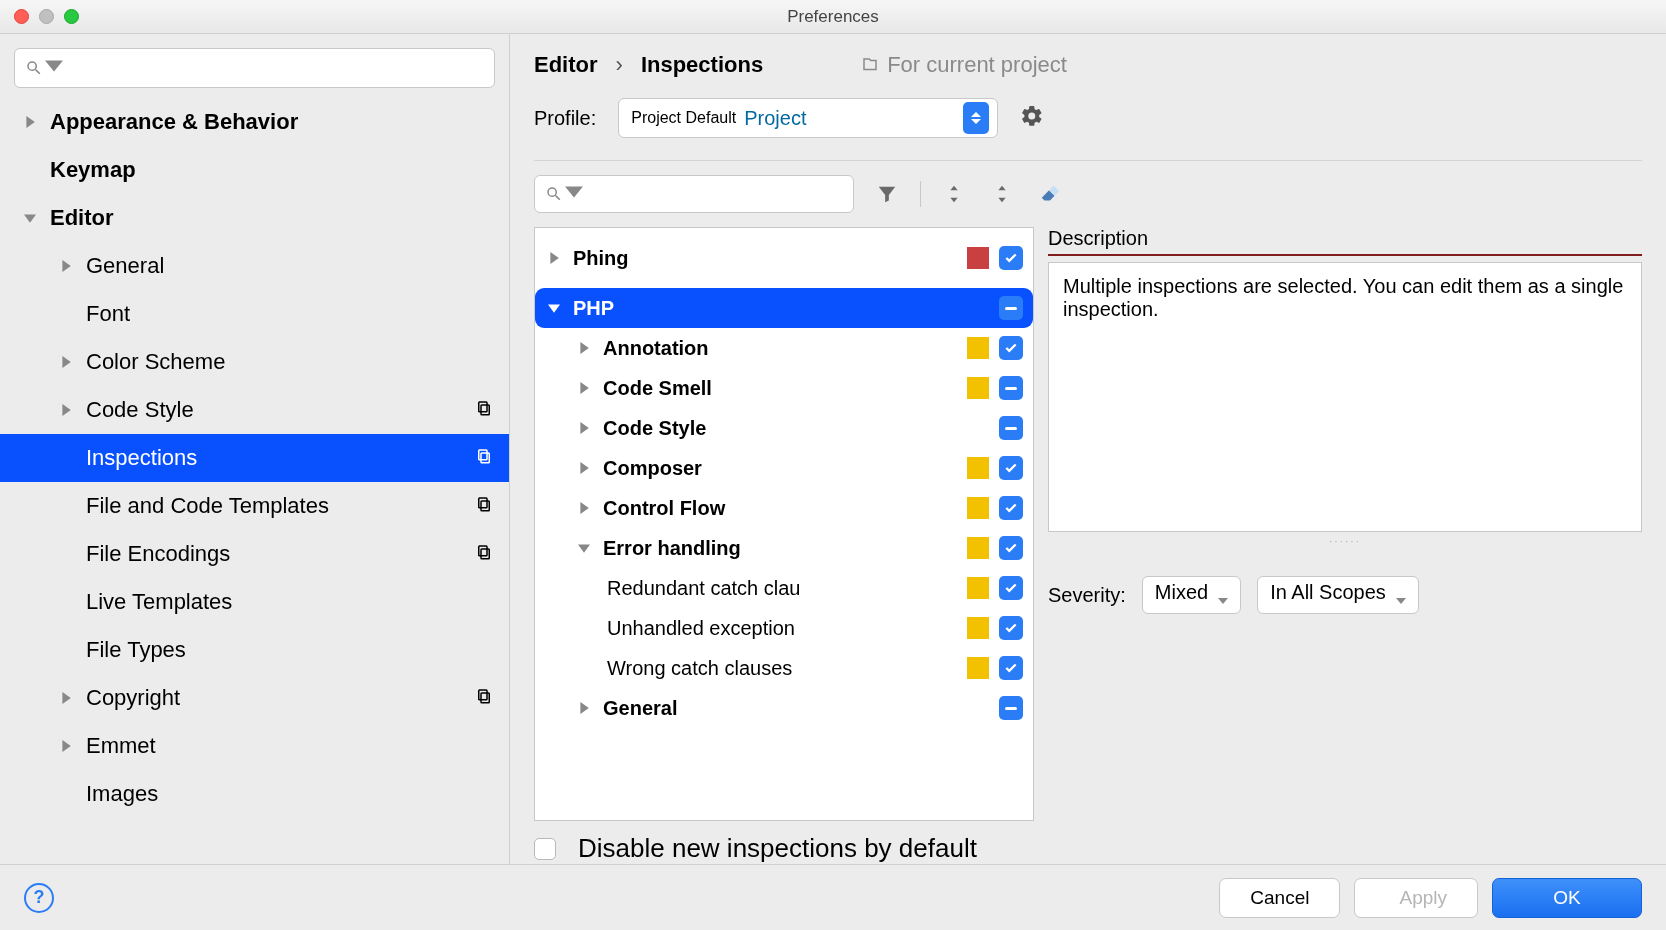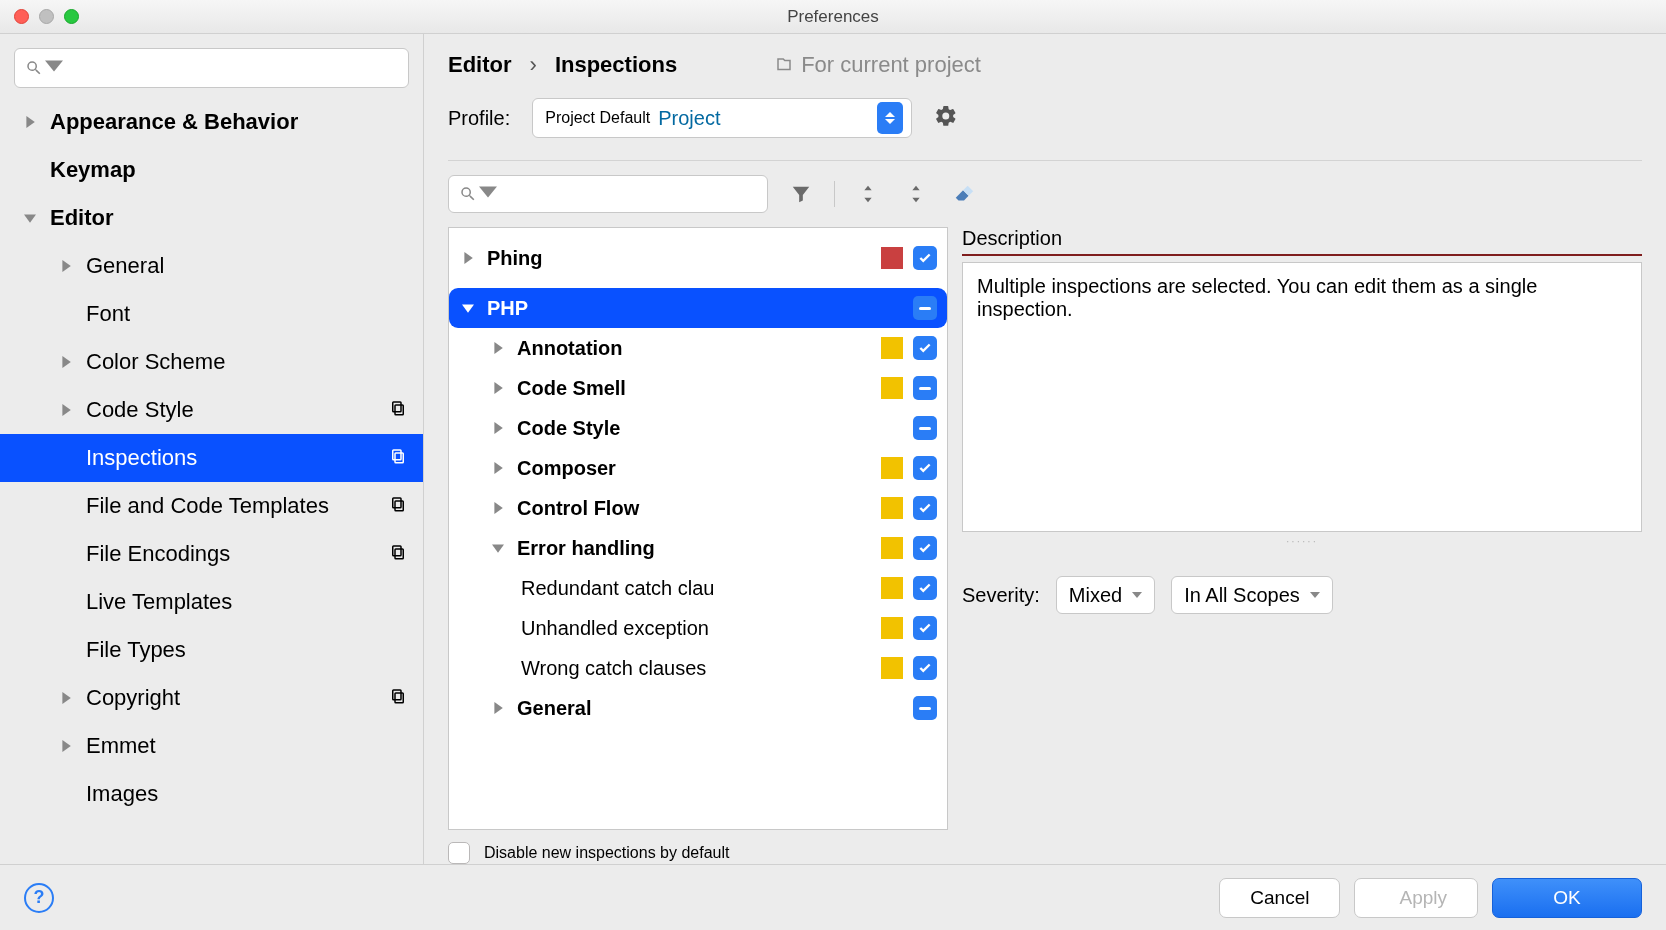--- a/index.html
+++ b/index.html
@@ -20,21 +20,21 @@
   align-items: center;
   position: relative;
 }
 .traffic { display:flex; gap:10px; margin-left:14px; }
 .tl { width:15px; height:15px; border-radius:50%; }
 .tl.red { background:#ff5f57; border:1px solid #e24238; }
 .tl.yel { background:#c0c0c0; border:1px solid #a8a8a8; }
 .tl.grn { background:#28c840; border:1px solid #17a82b; }
 .wtitle { position:absolute; left:0; right:0; text-align:center; font-size:17px; color:#444; }
 .main { display:flex; height:calc(100% - 34px - 66px); }
-.sidebar { width:424px; background:#ececec; border-right:1px solid #d0d0d0; }
+.sidebar { width:510px; background:#ececec; border-right:1px solid #d0d0d0; }
 .search-wrap { padding:14px 14px 10px; }
 .search-field {
   display:flex; align-items:center; background:#fff; border:1px solid #c8c8c8;
   border-radius:6px; height:40px; padding:0 10px;
 }
 .search-field svg { width:18px; height:18px; fill:#888; }
 .search-drop { margin-left:2px; }
 .nav-tree { font-size:22px; }
 .nav-row { display:flex; align-items:center; height:48px; padding-left:24px; cursor:default; position:relative; }
 .nav-row.top { font-weight:700; }
@@ -95,24 +95,24 @@
 .lvl1 .label { margin-left:10px; }
 .lvl1 .tri { margin-left:40px; }
 .lvl2 { }
 .lvl2 .label { margin-left:72px; }
 
 .desc-col { flex:1; display:flex; flex-direction:column; }
 .desc-label { font-size:20px; padding-bottom:4px; border-bottom:2px solid #7f1d1d; }
 .desc-box { background:#fff; border:1px solid #c8c8c8; min-height:270px; padding:12px 14px; font-size:20px; margin-top:6px; }
 .grip { text-align:center; color:#bbb; font-size:12px; letter-spacing:2px; margin-top:2px;}
 .sev-row { display:flex; align-items:center; gap:16px; margin-top:28px; font-size:20px; }
-.combo { background:#fff; border:1px solid #c8c8c8; border-radius:6px; height:38px; display:flex; align-items:center; padding:0 12px; gap:10px; }
+.combo { background:#fff; border:1px solid #c8c8c8; border-radius:6px; height:38px; display:flex; align-items:flex-end; padding:9px 12px; gap:10px; }
 .combo .car { width:0;height:0;border-left:5px solid transparent;border-right:5px solid transparent;border-top:6px solid #888; }
 
-.disable-row { display:flex; align-items:center; gap:14px; margin-top:12px; font-size:16px; }
+.disable-row { display:flex; align-items:center; gap:22px; margin-top:12px; font-size:26px; }
 .chk-empty { width:22px; height:22px; border:1px solid #bab8b8; border-radius:5px; background:#fff; }
 
 .footer {
   position:absolute; bottom:0; left:0; right:0; height:66px;
   background:#ececec; border-top:1px solid #d0d0d0;
   display:flex; align-items:center; padding:0 24px;
 }
 .help-btn { width:30px; height:30px; border:2px solid #2a7df6; border-radius:50%; color:#2a7df6; font-weight:700; display:flex; align-items:center; justify-content:center; font-size:18px; }
 .footer .spacer { flex:1; }
 .btn { height:40px; border-radius:7px; font-size:19px; padding:0 30px; border:1px solid #c8c8c8; background:#fff; display:flex; align-items:center; }

